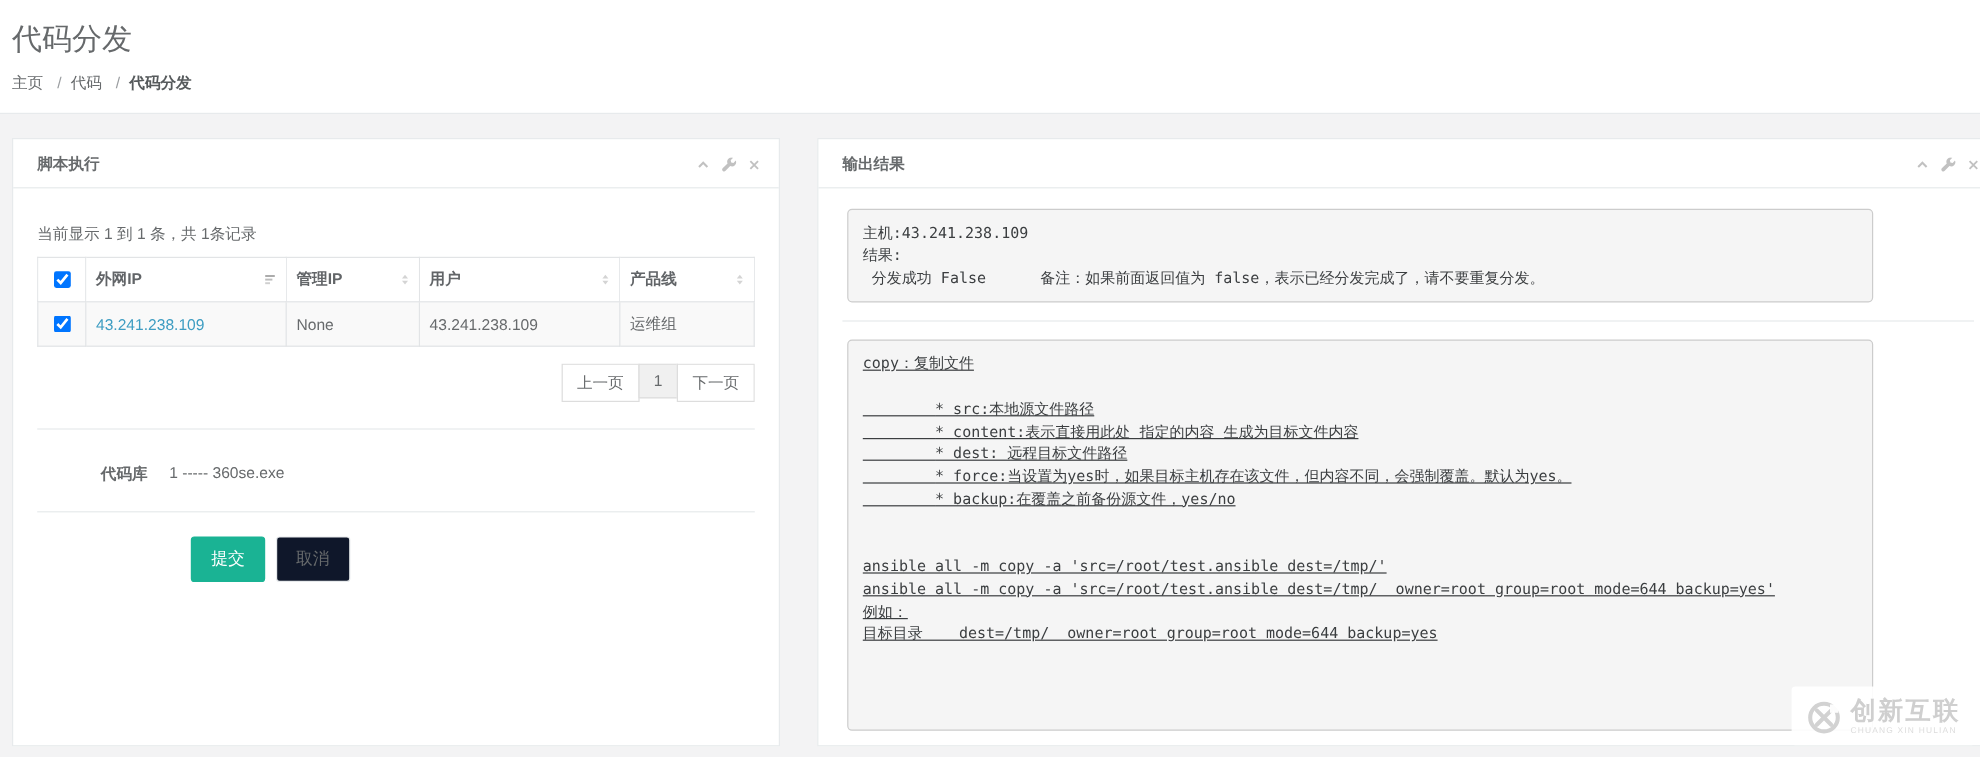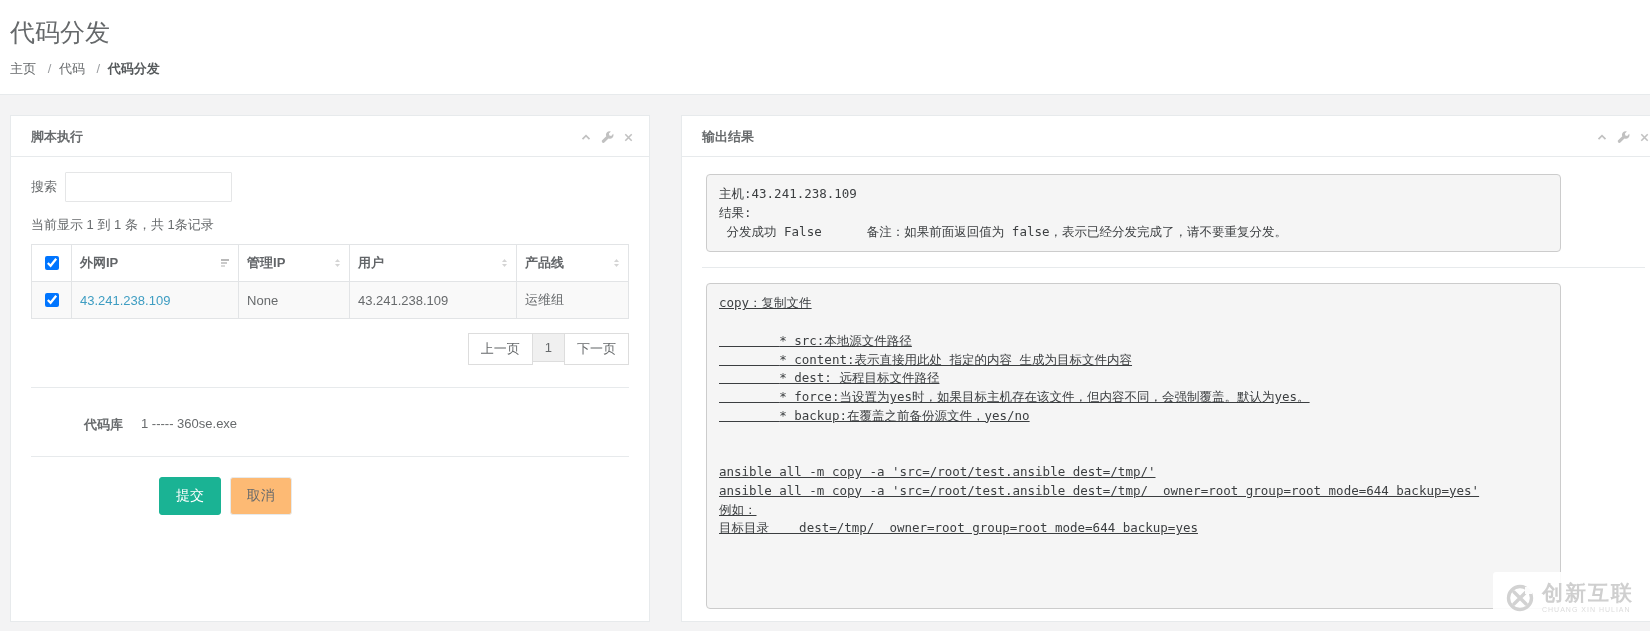--- a/index.html
+++ b/index.html
@@ -62,21 +62,21 @@
   
   .form-row { display:flex; align-items:flex-start; margin-bottom:18px; }
   .form-label { width:110px; min-width:110px; text-align:right; padding-right:18px;
                 font-weight:bold; color:#676a6c; padding-top:8px; }
   .form-static { padding-top:8px; color:#676a6c; }
   input.dest-input { width:412px; height:37px; border:1px solid #e5e6e7; padding:6px 12px;
                      font-size:14px; color:#676a6c; border-radius:1px; outline:none; }
   .form-actions { padding-left:128px; margin-top:2px; }
   .btn { display:inline-block; padding:9px 16px; font-size:14px; border-radius:3px; cursor:pointer; }
   .btn-primary { background:#1ab394; border:1px solid #1ab394; color:#fff; }
-  .btn-white { background:#fdba74; border:1px solid #e7eaec; color:#676a6c; margin-left:5px; }
+  .btn-white { background:#0f172a; border:1px solid #e7eaec; color:#676a6c; margin-left:5px; }
 
   
   pre.output { background:#f5f5f5; border:1px solid #cccccc; border-radius:4px;
                padding:10px 12px; margin:2px 84px 0 4px;
                font-family:"DejaVu Sans Mono","Liberation Mono",monospace;
                font-size:12.5px; line-height:1.5; color:#3b3e40; white-space:pre-wrap; }
   pre.output.tall { min-height:326px;text-decoration:underline; }
   .right hr.divider { margin:15px 0 15px 0; }
 
   
@@ -117,24 +117,20 @@
         <svg width="11" height="11" viewBox="0 0 12 12">
             <path d="M2.5 2.5 L9.5 9.5 M9.5 2.5 L2.5 9.5" stroke="#c1c1c1" stroke-width="1.7"></path>
           </svg>
       </span>
     </div>
   </div>
 
   <div class="ibox-content">
 
     <div class="table-toolbar">
-      <div class="toolbar-right">
-        <span>搜索</span>
-        <input class="search-box" type="text" value="" style="">
-      </div>
     </div>
 
     <p class="records-info">当前显示 1 到 1 条，共 1条记录</p>
 
     <table class="grid">
       <thead>
         <tr>
           <th class="col-cb"><input type="checkbox" checked="" style=""></th>
           <th>
             <span>外网IP</span>

